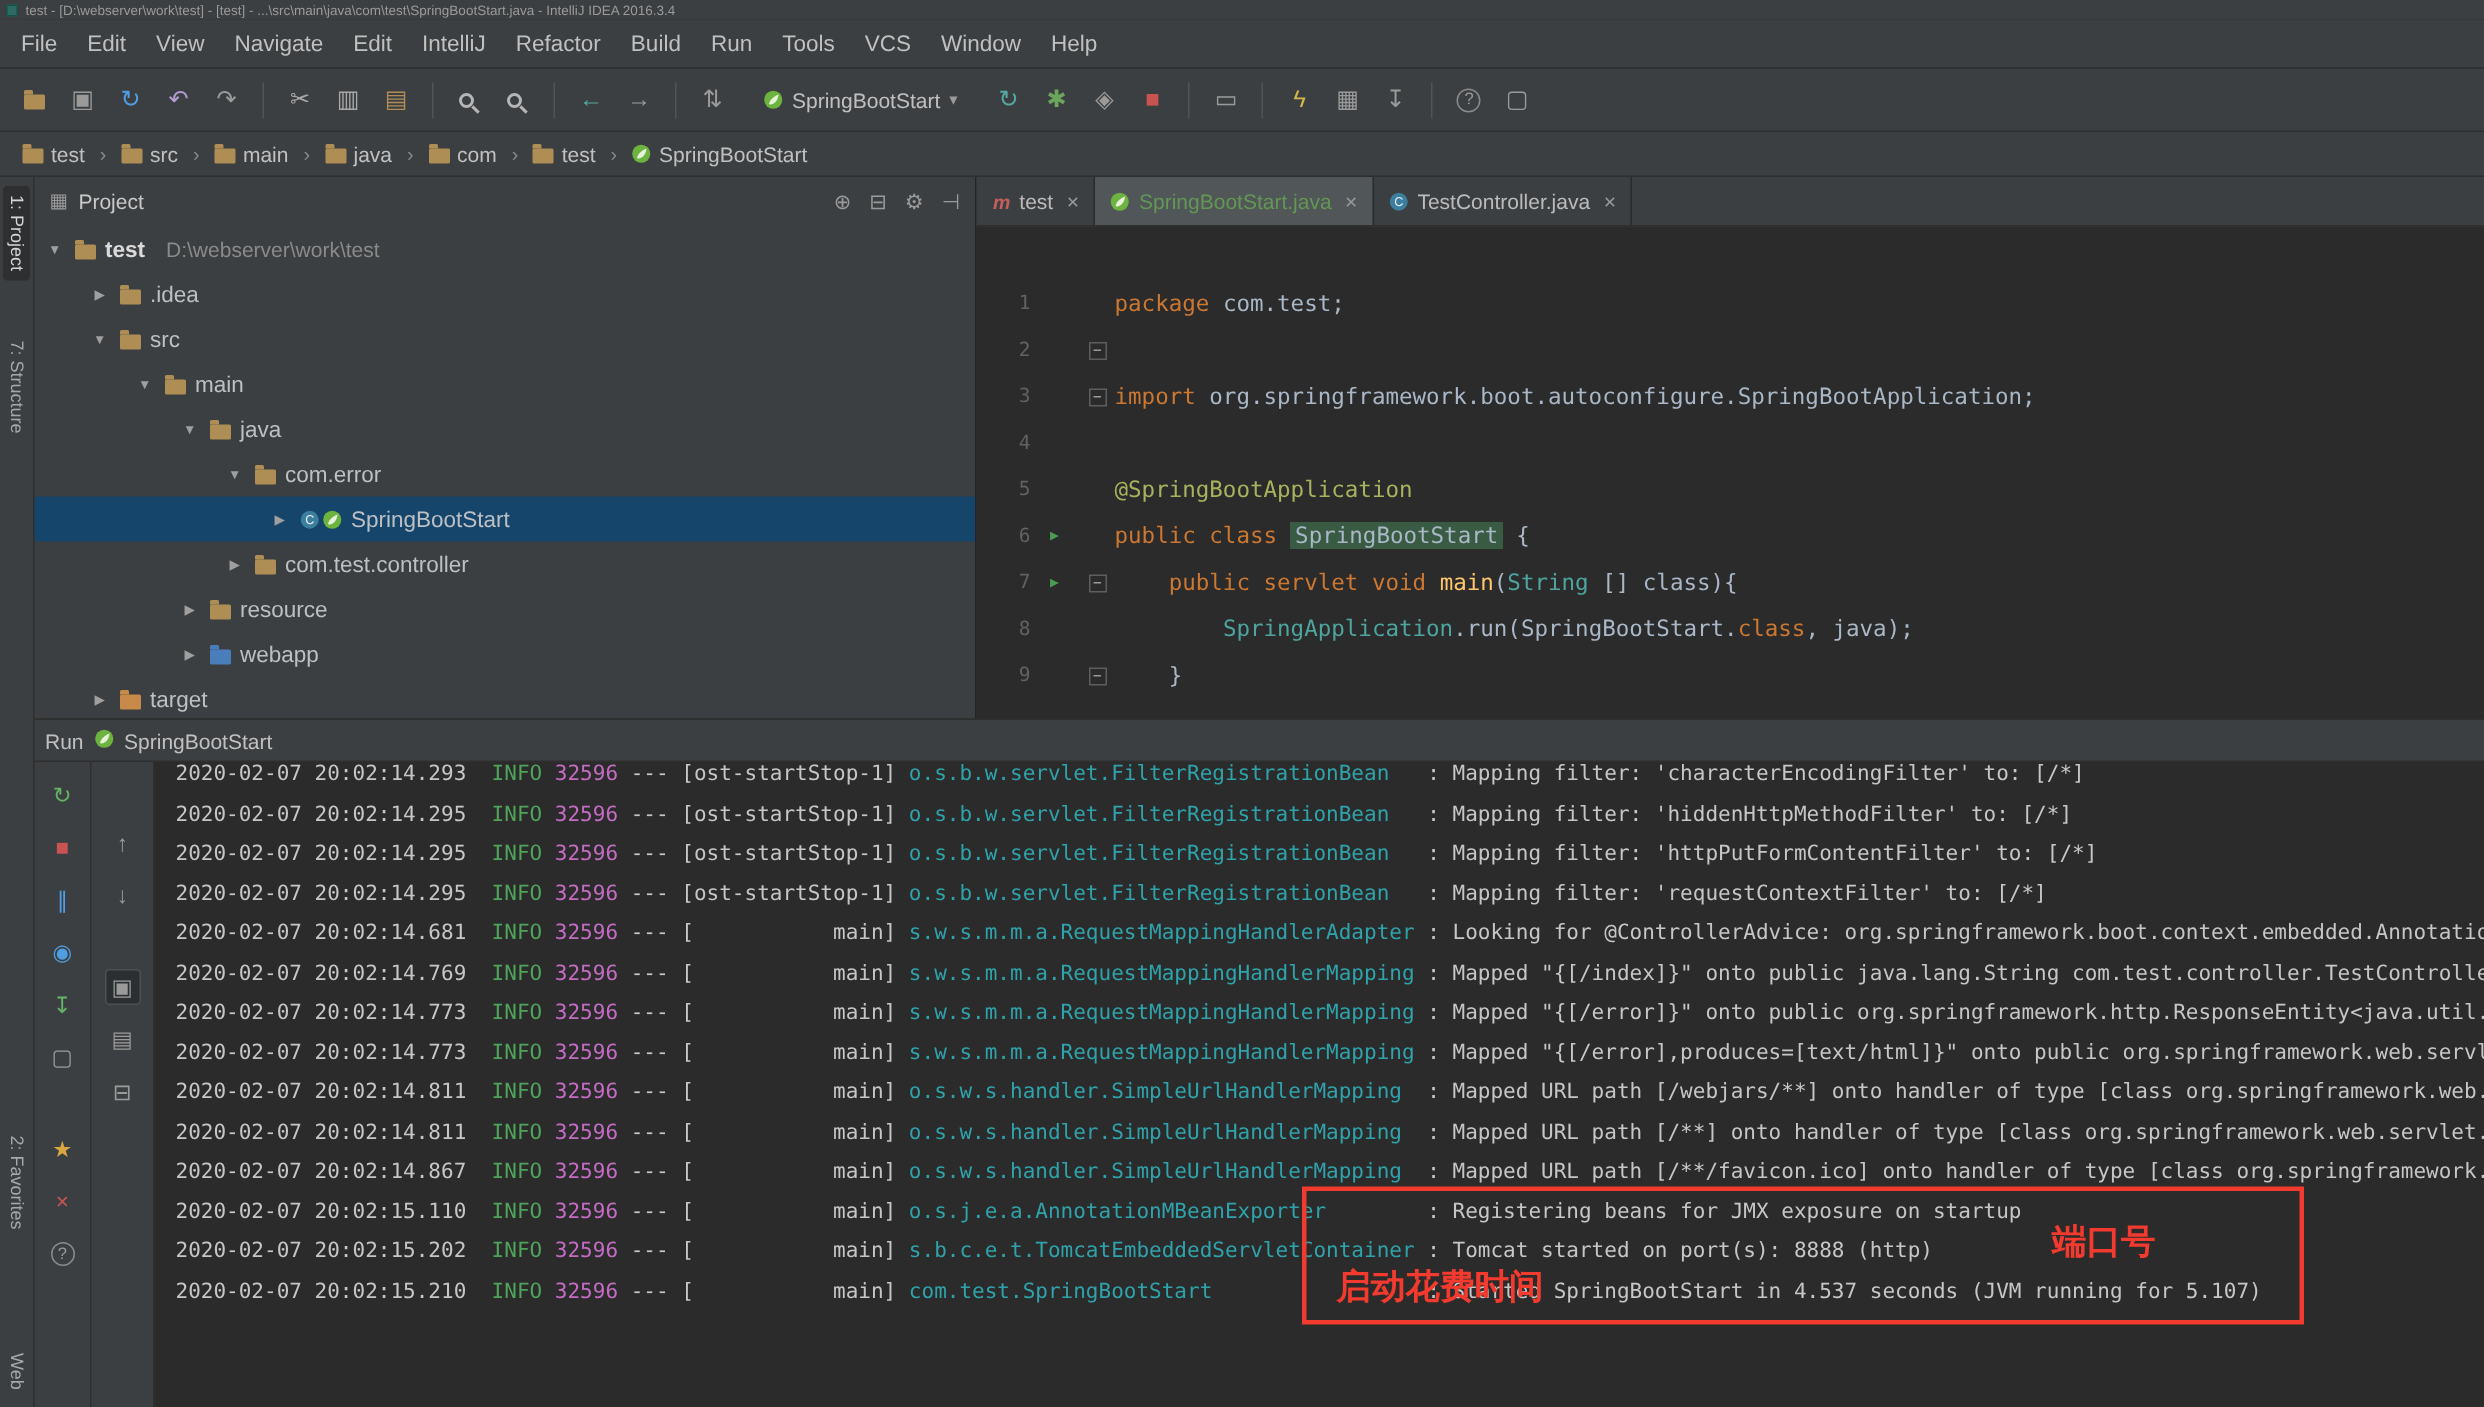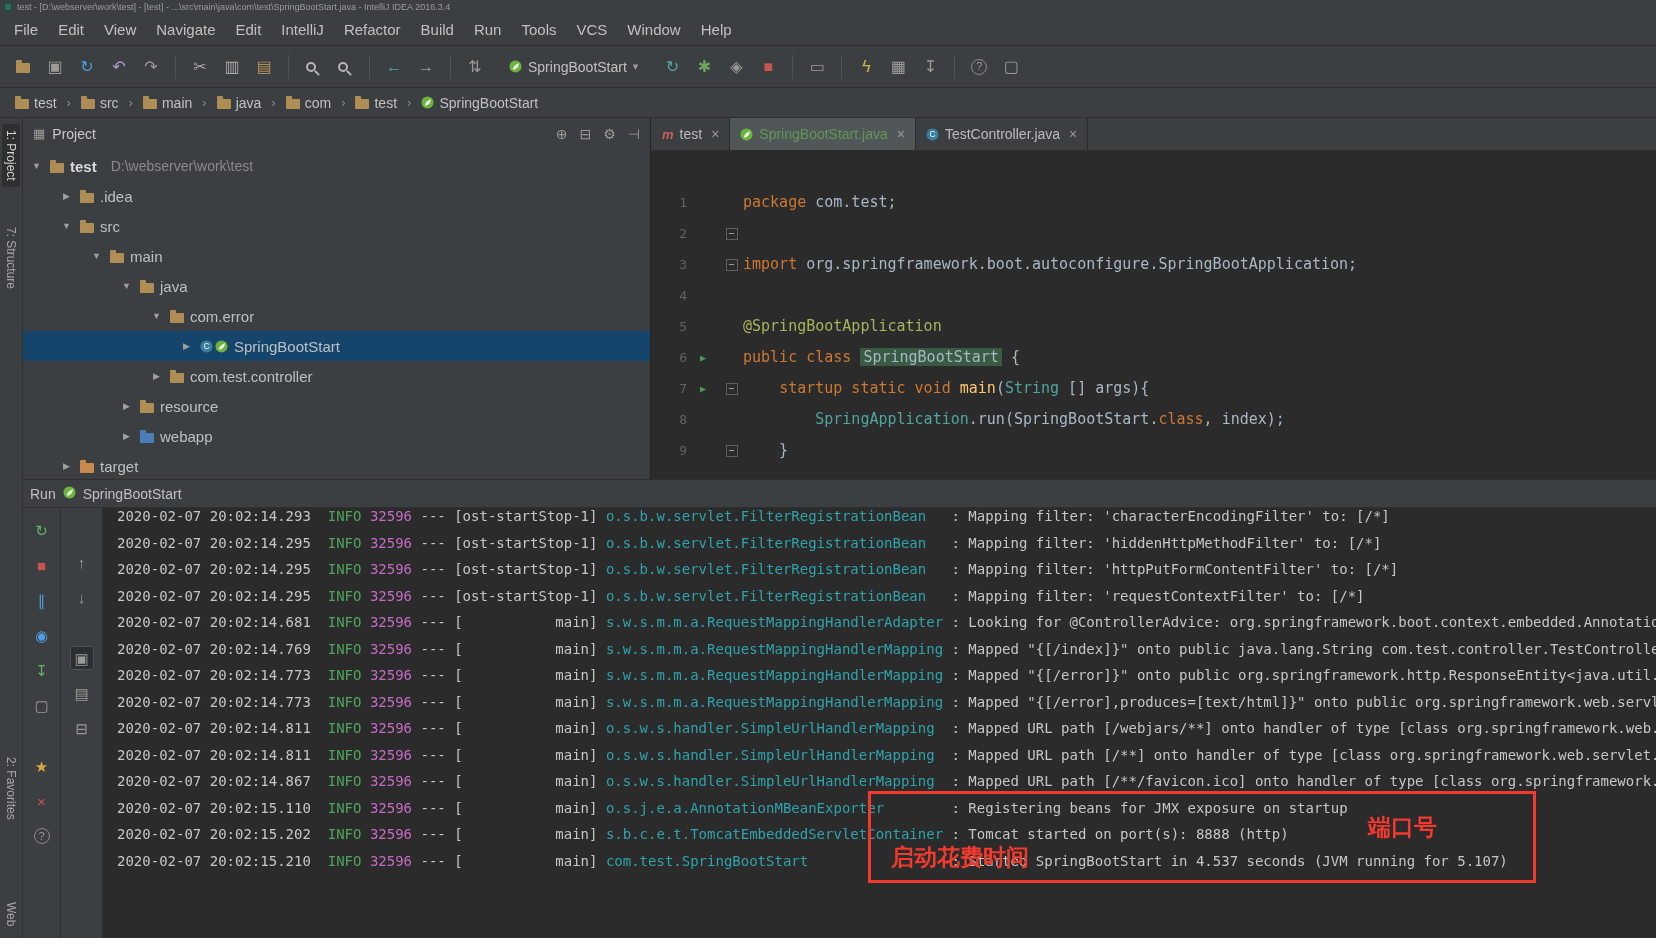--- a/index.html
+++ b/index.html
@@ -393,22 +393,22 @@
               <span class="tab-close">×</span>
             </div>
           </div>
         <div class="editor" id="editor">
             <div class="code-line"><span class="ln">1</span><span class="gicon"></span><span class="gfold"></span><span class="code-text"><span class="tk-kw">package </span><span class="tk-pl">com.test;</span></span></div>
             <div class="code-line"><span class="ln">2</span><span class="gicon"></span><span class="gfold boxed"></span></div>
             <div class="code-line"><span class="ln">3</span><span class="gicon"></span><span class="gfold boxed"></span><span class="code-text"><span class="tk-kw">import </span><span class="tk-pl">org.springframework.boot.autoconfigure.SpringBootApplication;</span></span></div>
             <div class="code-line"><span class="ln">4</span><span class="gicon"></span><span class="gfold"></span><span class="code-text"></span></div>
             <div class="code-line"><span class="ln">5</span><span class="gicon"></span><span class="gfold"></span><span class="code-text"><span class="tk-ann">@SpringBootApplication</span></span></div>
             <div class="code-line"><span class="ln">6</span><span class="gicon">▶</span><span class="gfold"></span><span class="code-text"><span class="tk-kw">public class </span><span class="tk-hl">SpringBootStart</span><span class="tk-pl"> {</span></span></div>
-            <div class="code-line"><span class="ln">7</span><span class="gicon">▶</span><span class="gfold boxed"></span><span class="code-text"><span class="tk-pl">    </span><span class="tk-kw">startup static void </span><span class="tk-fn">main</span><span class="tk-pl">(</span><span class="tk-cls">String</span><span class="tk-pl"> [] args){</span></span></div>
-            <div class="code-line"><span class="ln">8</span><span class="gicon"></span><span class="gfold"></span><span class="code-text"><span class="tk-pl">        </span><span class="tk-cls">SpringApplication</span><span class="tk-pl">.run(</span><span class="tk-pl">SpringBootStart.</span><span class="tk-kw">class</span><span class="tk-pl">, index);</span></span></div>
+            <div class="code-line"><span class="ln">7</span><span class="gicon">▶</span><span class="gfold boxed"></span><span class="code-text"><span class="tk-pl">    </span><span class="tk-kw">public servlet void </span><span class="tk-fn">main</span><span class="tk-pl">(</span><span class="tk-cls">String</span><span class="tk-pl"> [] class){</span></span></div>
+            <div class="code-line"><span class="ln">8</span><span class="gicon"></span><span class="gfold"></span><span class="code-text"><span class="tk-pl">        </span><span class="tk-cls">SpringApplication</span><span class="tk-pl">.run(</span><span class="tk-pl">SpringBootStart.</span><span class="tk-kw">class</span><span class="tk-pl">, java);</span></span></div>
             <div class="code-line"><span class="ln">9</span><span class="gicon"></span><span class="gfold boxed"></span><span class="code-text"><span class="tk-pl">    }</span></span></div>
           </div>
       </div>
 
     </div>
 
     <div class="run-panel">
       <div class="run-header" id="runheader">
         <span>Run</span>
         <span id="run-config-slot"><span class="ic">

